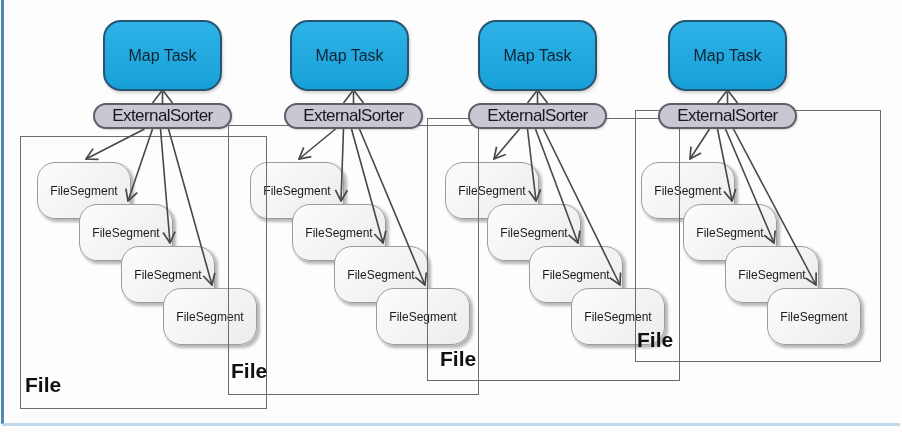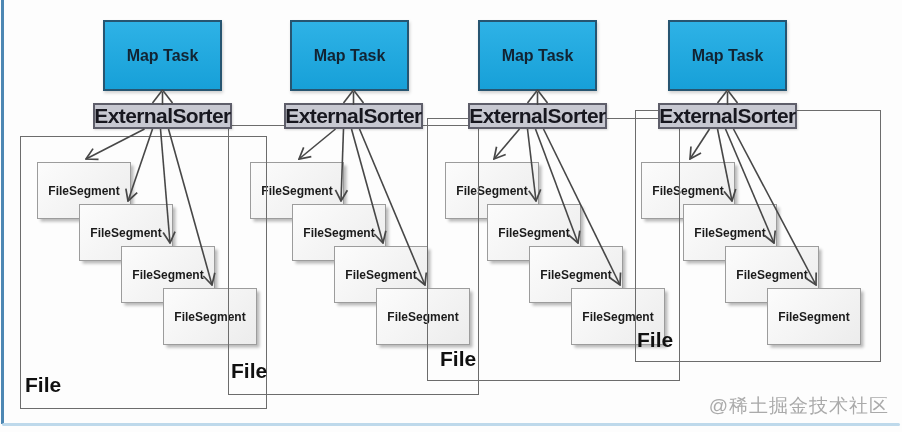--- a/index.html
+++ b/index.html
@@ -10,36 +10,37 @@
     background: #fdfdfd;
     overflow: hidden;
     font-family: "Liberation Sans", sans-serif;
   }
   .box {
     position: absolute;
     box-sizing: border-box;
     display: flex;
     align-items: center;
     justify-content: center;
-    font-weight: bold;
+    font-weight: normal;
     text-align: center;
+    border-radius: 18px;
   }
   .map-task {
     background: linear-gradient(180deg, var(--map-fill-light) 0%, var(--map-fill) 100%);
     border: 2px solid var(--map-border);
     color: #122433;
     font-size: 16px;
     z-index: 3;
     box-shadow: 1px 2px 3px rgba(0,0,0,0.18);
   }
   .sorter {
     background: var(--sorter-fill);
     border: 2px solid var(--sorter-border);
     color: #17171f;
-    font-size: 21px;
+    font-size: 17px;
     letter-spacing: -0.6px;
     white-space: nowrap;
     z-index: 3;
     box-shadow: 1px 1px 2px rgba(0,0,0,0.15);
   }
   .segment {
     background: linear-gradient(135deg, #fcfcfc 0%, #ececec 100%);
     border: 1.5px solid var(--segment-border);
     color: #1b1b1b;
     font-size: 12px;
@@ -162,16 +163,15 @@
       <div class="file-rect" style="left: 635px; top: 110px; width: 246px; height: 252px;"></div>
       <div class="box segment" style="left: 641px; top: 162px; width: 94px; height: 57px;">FileSegment</div>
       <div class="box segment" style="left: 683px; top: 204px; width: 94px; height: 57px;">FileSegment</div>
       <div class="box segment" style="left: 725px; top: 246px; width: 94px; height: 57px;">FileSegment</div>
       <div class="box segment" style="left: 767px; top: 288px; width: 94px; height: 57px;">FileSegment</div>
       <div class="box map-task" style="left: 668px; top: 20px; width: 119px; height: 71px;">Map Task</div>
       <div class="box sorter" style="left: 658px; top: 103px; width: 139px; height: 26px;">ExternalSorter</div>
       <div class="file-label" style="left: 637px; top: 329px;">File</div>
     </div>
 
-  <div class="watermark">@稀土掘金技术社区</div>
   <div class="frame-left"></div>
   <div class="frame-bottom"></div>
 </div>
 
 </body></html>

